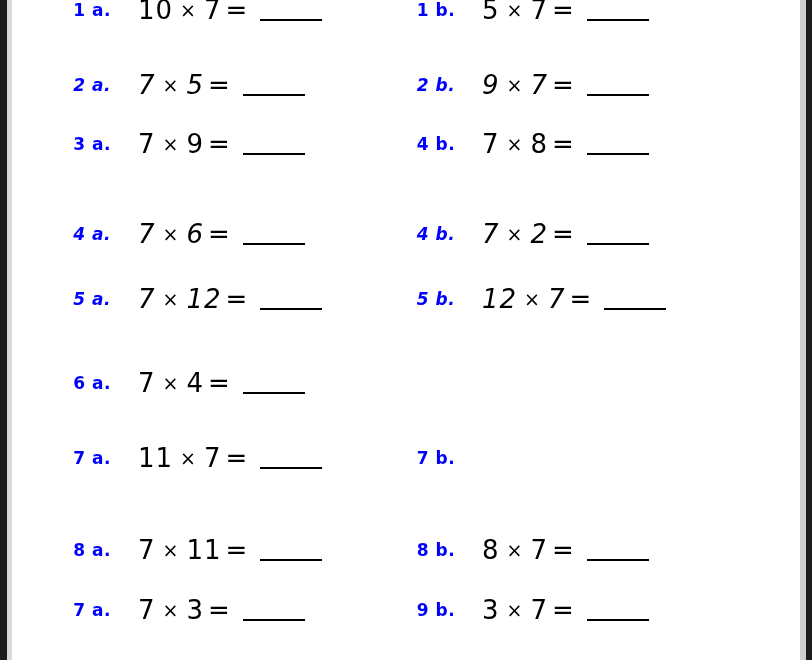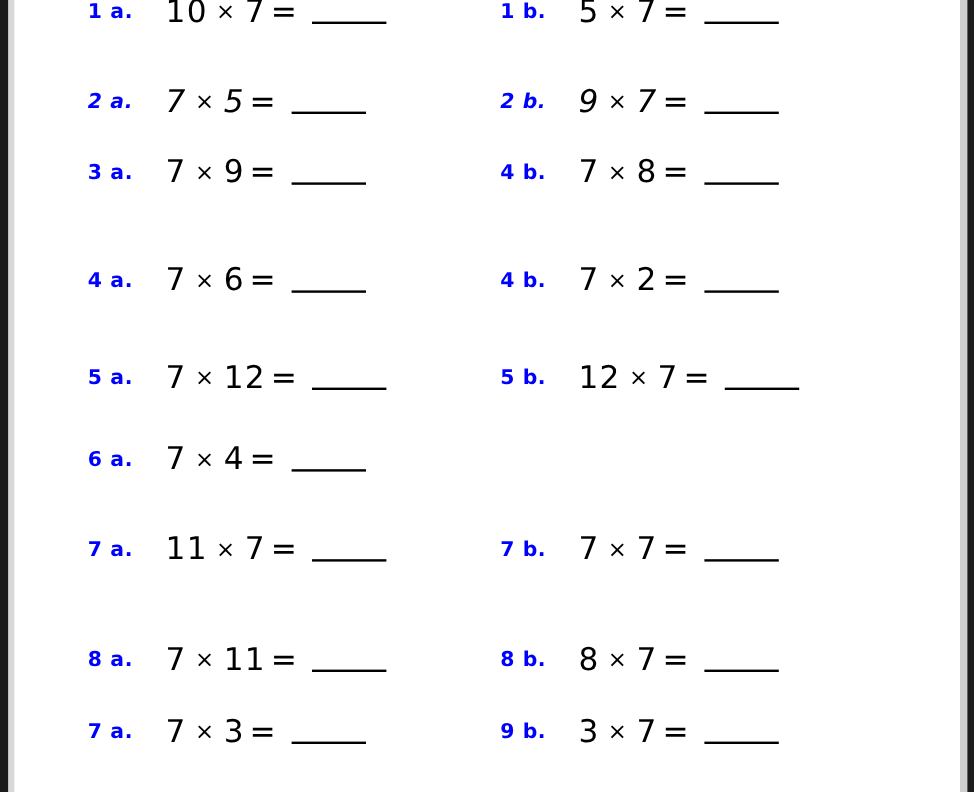--- a/index.html
+++ b/index.html
@@ -165,36 +165,36 @@
         </span>
       </div>
       <div class="cell col-b">
         <span class="label">4 b.</span>
         <span class="expr">
           <span>7</span><span class="op">×</span><span>8</span><span class="eq">=</span><span class="blank"></span>
         </span>
       </div>
     </div>
 
-    <div class="row" style="top:196px;">
+    <div class="row" style="top:196px;font-style:italic;">
       <div class="cell col-a">
         <span class="label">4 a.</span>
         <span class="expr">
           <span>7</span><span class="op">×</span><span>6</span><span class="eq">=</span><span class="blank"></span>
         </span>
       </div>
       <div class="cell col-b">
         <span class="label">4 b.</span>
         <span class="expr">
           <span>7</span><span class="op">×</span><span>2</span><span class="eq">=</span><span class="blank"></span>
         </span>
       </div>
     </div>
 
-    <div class="row" style="top:277px;">
+    <div class="row" style="top:261px;font-style:italic;">
       <div class="cell col-a">
         <span class="label">5 a.</span>
         <span class="expr">
           <span>7</span><span class="op">×</span><span>12</span><span class="eq">=</span><span class="blank"></span>
         </span>
       </div>
       <div class="cell col-b">
         <span class="label">5 b.</span>
         <span class="expr">
           <span>12</span><span class="op">×</span><span>7</span><span class="eq">=</span><span class="blank"></span>
@@ -213,23 +213,20 @@
 
     <div class="row" style="top:420px;">
       <div class="cell col-a">
         <span class="label">7 a.</span>
         <span class="expr">
           <span>11</span><span class="op">×</span><span>7</span><span class="eq">=</span><span class="blank"></span>
         </span>
       </div>
       <div class="cell col-b">
         <span class="label">7 b.</span>
-        <span class="expr">
-          <span>7</span><span class="op">×</span><span>7</span><span class="eq">=</span><span class="blank"></span>
-        </span>
       </div>
     </div>
 
     <div class="row" style="top:512px;">
       <div class="cell col-a">
         <span class="label">8 a.</span>
         <span class="expr">
           <span>7</span><span class="op">×</span><span>11</span><span class="eq">=</span><span class="blank"></span>
         </span>
       </div>

